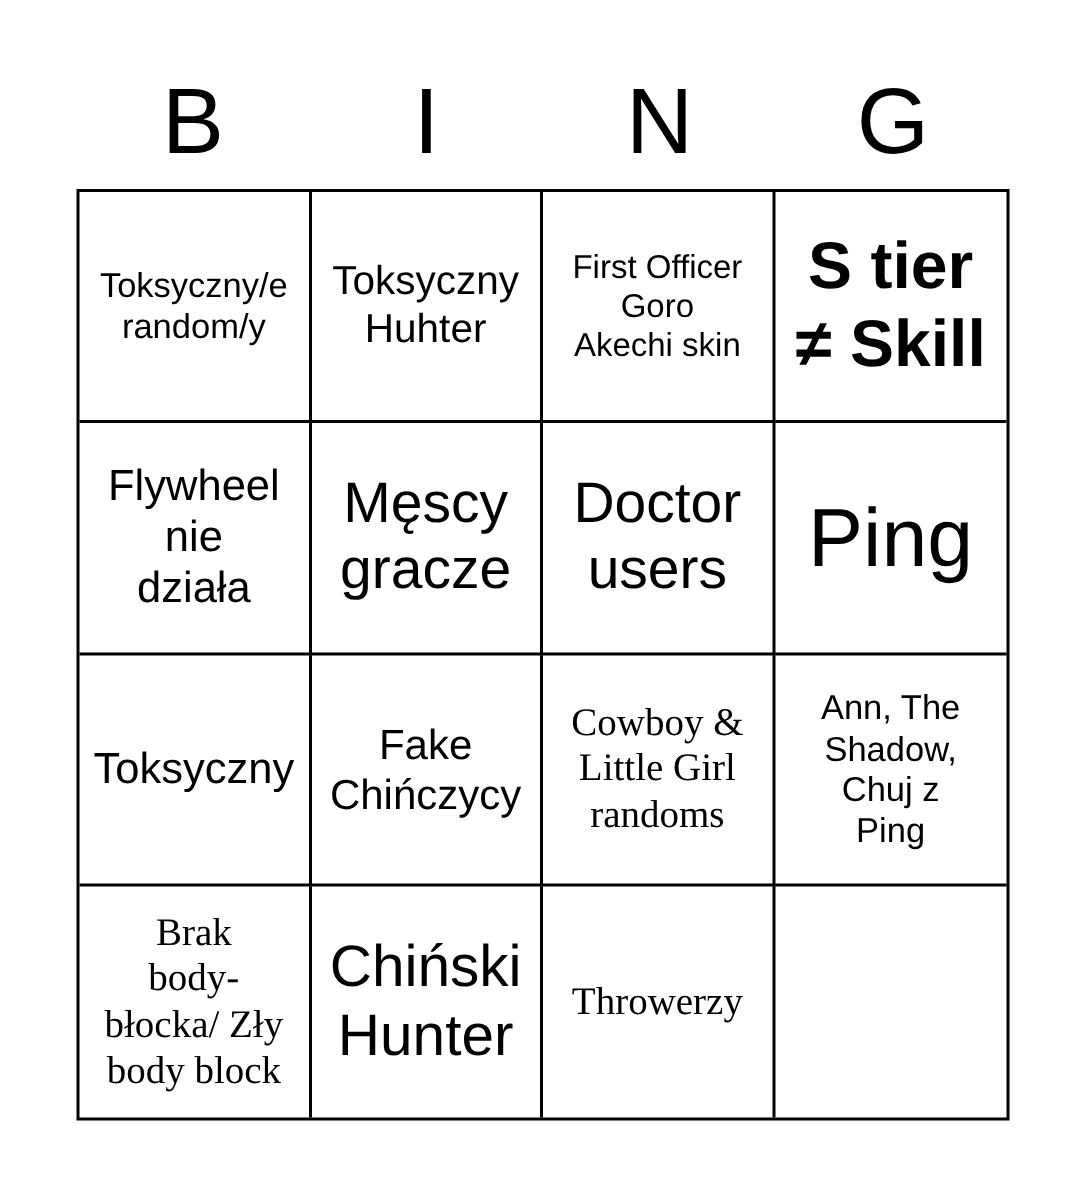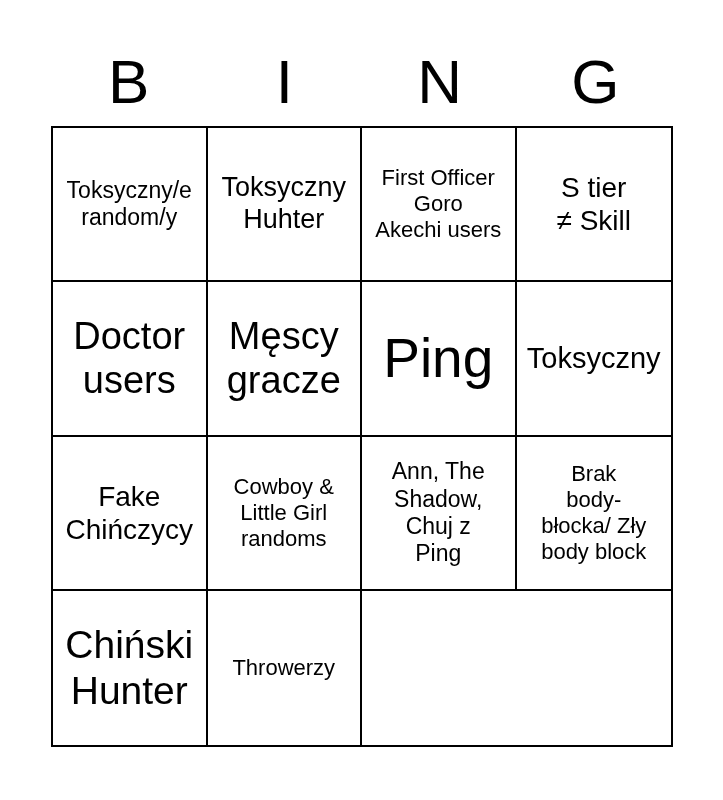--- a/index.html
+++ b/index.html
@@ -46,28 +46,28 @@
   .bingo-cell:nth-child(n+13) { border-bottom: none; }
 
   .cell-text {
     white-space: pre-line;
     text-align: center;
     line-height: 1.18;
     color: var(--text);
   }
   .fs22 { font-size: 22px; }
   .fs23 { font-size: 23px; }
-  .fs26 { font-size: 22px; }
+  .fs26 { font-size: 26px; font-family: Liberation Serif, serif; }
   .fs27 { font-size: 27px; }
   .fs28 { font-size: 28px; }
   .fs29 { font-size: 29px; }
   .fs38 { font-size: 38px; }
   .fs39 { font-size: 39px; }
   .fs42 { font-size: 42px; }
-  .fs44 { font-size: 28px; }
+  .fs44 { font-size: 44px; font-weight: bold; }
   .fs55 { font-size: 55px; }
 </style>
 </head>
 <body>
 
 <div class="page">
 
   <div class="bingo-header">
     <div class="header-letter">B</div>
     <div class="header-letter">I</div>
@@ -81,34 +81,39 @@
       <span class="cell-text fs23">Toksyczny/e
 random/y</span>
     </div>
     <div class="bingo-cell">
       <span class="cell-text fs27">Toksyczny
 Huhter</span>
     </div>
     <div class="bingo-cell">
       <span class="cell-text fs22">First Officer
 Goro
-Akechi users</span>
+Akechi skin</span>
     </div>
     <div class="bingo-cell">
       <span class="cell-text fs44">S tier
 ≠ Skill</span>
     </div>
 
     <div class="bingo-cell">
-      <span class="cell-text fs38">Doctor
-users</span>
+      <span class="cell-text fs29">Flywheel
+nie
+działa</span>
     </div>
     <div class="bingo-cell">
       <span class="cell-text fs38">Męscy
 gracze</span>
+    </div>
+    <div class="bingo-cell">
+      <span class="cell-text fs38">Doctor
+users</span>
     </div>
     <div class="bingo-cell">
       <span class="cell-text fs55">Ping</span>
     </div>
 
     <div class="bingo-cell">
       <span class="cell-text fs29">Toksyczny</span>
     </div>
     <div class="bingo-cell">
       <span class="cell-text fs28">Fake

